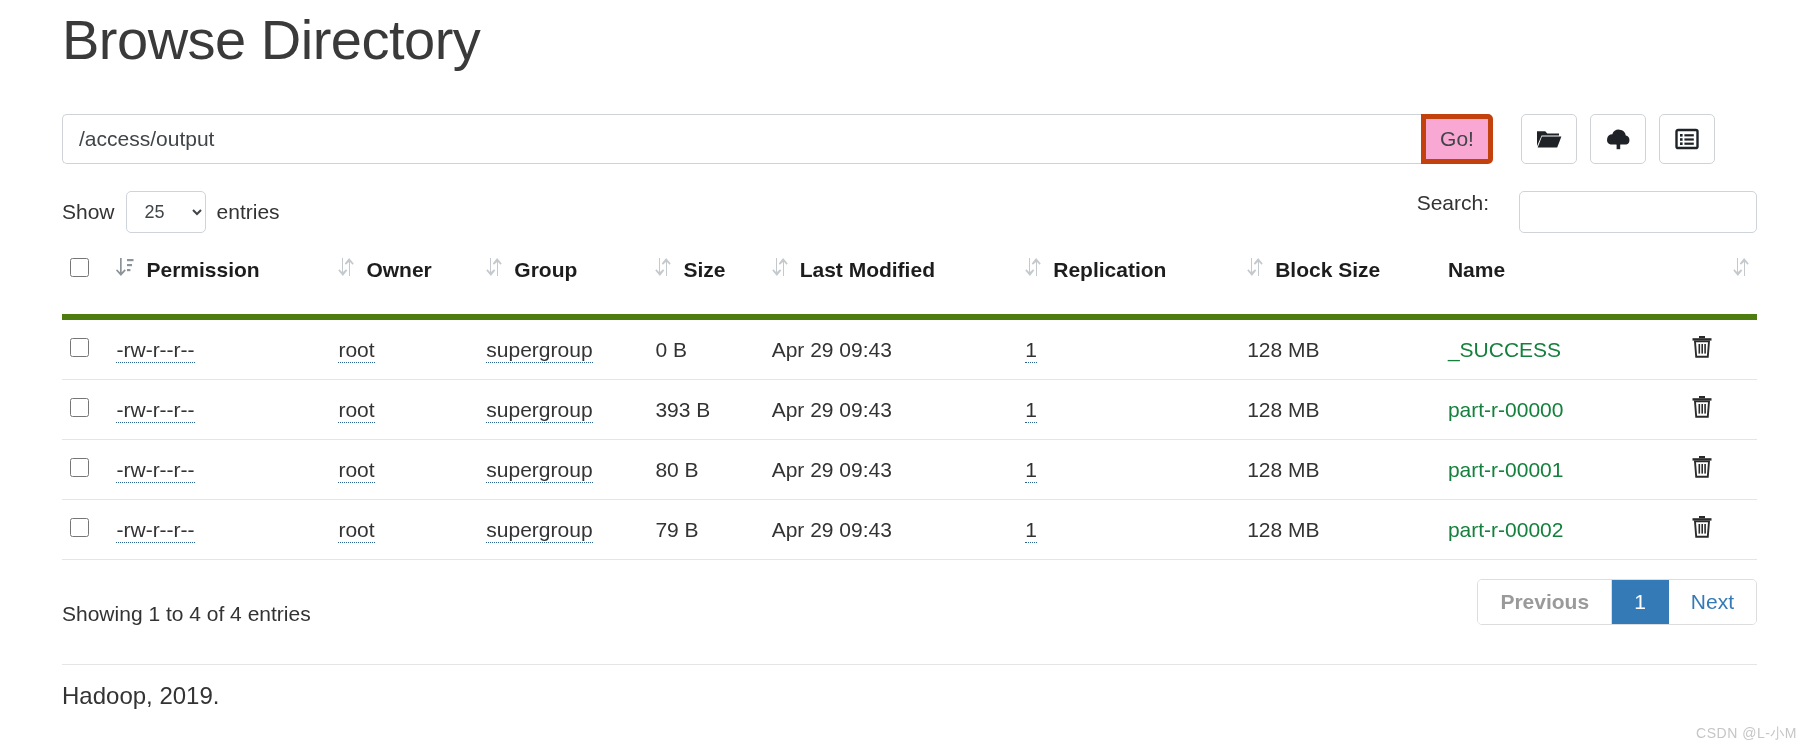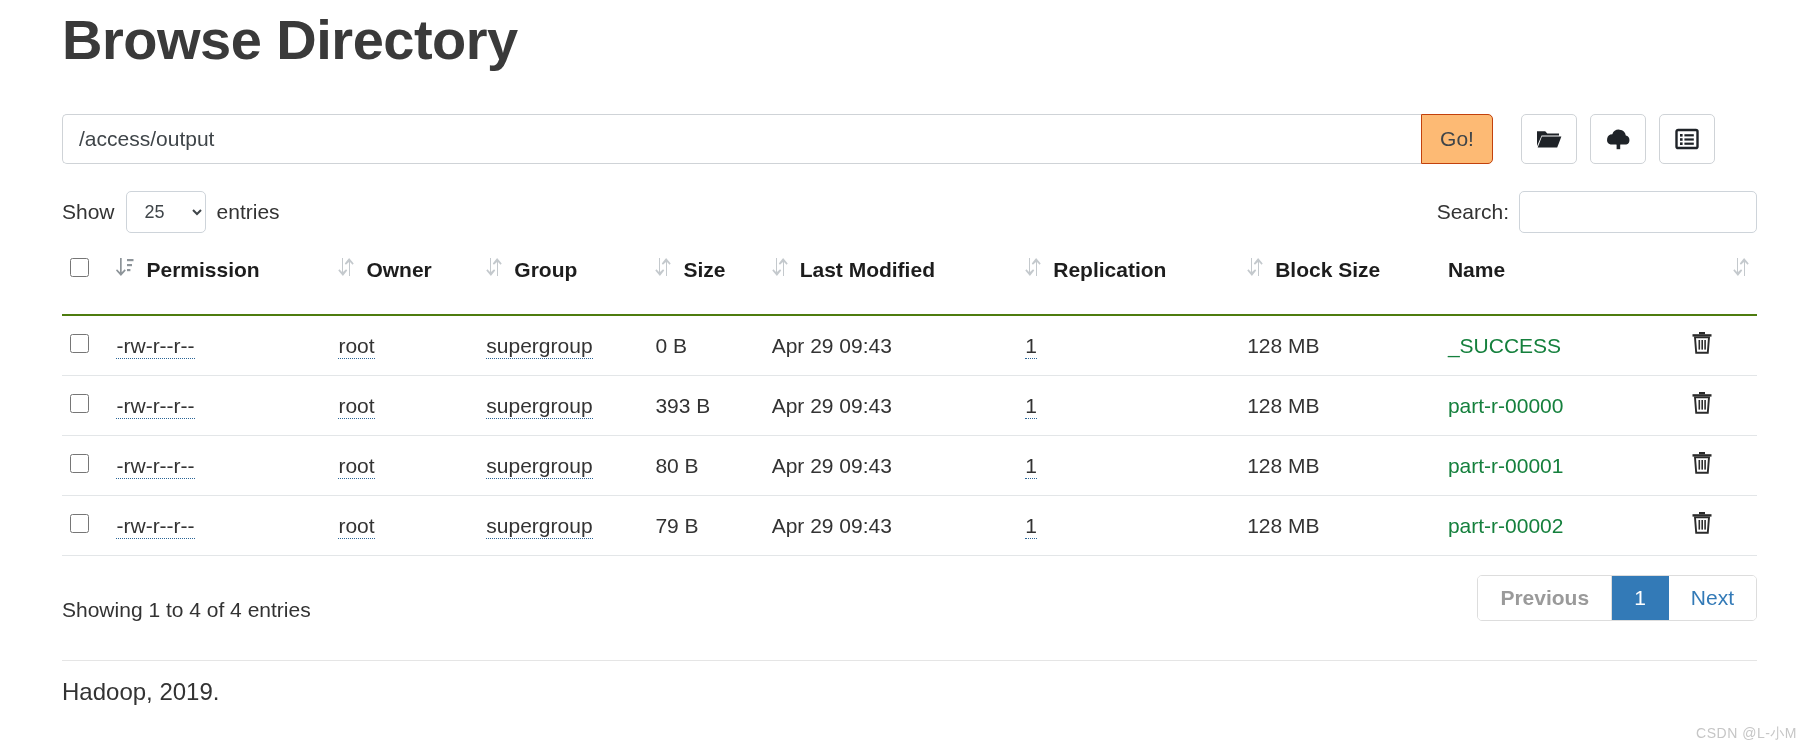--- a/index.html
+++ b/index.html
@@ -10,21 +10,21 @@
     background: #ffffff;
     font-family: "Liberation Sans", sans-serif;
     color: #333333;
     overflow: hidden;
     position: relative;
   }
   .page { padding: 0 62px; position: relative; height: 100%; }
 
   .page-title {
     font-size: 56px;
-    font-weight: 700;
+    font-weight: 400;
     color: #3a3a3a;
     margin: 0;
     padding-top: 8px;
     letter-spacing: -0.5px;
     line-height: 1.15;
   }
 
   
   .path-row {
     display: flex;
@@ -45,23 +45,23 @@
     padding: 0 16px;
     font-size: 21px;
     font-family: "Liberation Sans", sans-serif;
     color: #3f4549;
     background: #ffffff;
     outline: none;
   }
   .go-btn {
     height: 50px;
     min-width: 72px;
-    border: 1px solid #c2410c;
+    border: 5px solid #c2410c;
     border-radius: 0 5px 5px 0;
-    background: #fdba74;
+    background: #f9a8d4;
     font-size: 21px;
     font-family: "Liberation Sans", sans-serif;
     color: #3f4549;
     cursor: pointer;
     padding: 0 14px;
   }
   .icon-btn-group { display: flex; margin-left: 28px; gap: 13px; }
   .icon-btn {
     width: 56px;
     height: 50px;
@@ -98,23 +98,23 @@
     border-radius: 5px;
     background: #fff;
     font-size: 18px;
     font-family: "Liberation Sans", sans-serif;
     color: #3f4549;
     padding: 0 8px 0 14px;
     cursor: pointer;
   }
   .dt-filter {
     display: flex;
-    align-items: center;
     font-size: 21px;
     color: #333;
+    gap: 20px;
   }
   .search-input {
     margin-left: 10px;
     width: 238px;
     height: 42px;
     border: 1px solid #ced4da;
     border-radius: 5px;
     background: #fff;
     font-size: 18px;
     font-family: "Liberation Sans", sans-serif;
@@ -127,21 +127,21 @@
     width: 100%;
     border-collapse: collapse;
     margin-top: 14px;
     font-size: 21px;
   }
   table.files thead th {
     text-align: left;
     font-weight: 700;
     color: #1d1d1d;
     padding: 10px 8px 32px 8px;
-    border-bottom: 2px solid #4d7c0f;
+    border-bottom: 6px solid #4d7c0f;
     white-space: nowrap;
     vertical-align: bottom;
     cursor: pointer;
   }
   table.files tbody td {
     padding: 15px 8px;
     border-bottom: 1px solid #e3e6e8;
     color: #333;
     white-space: nowrap;
     vertical-align: middle;

